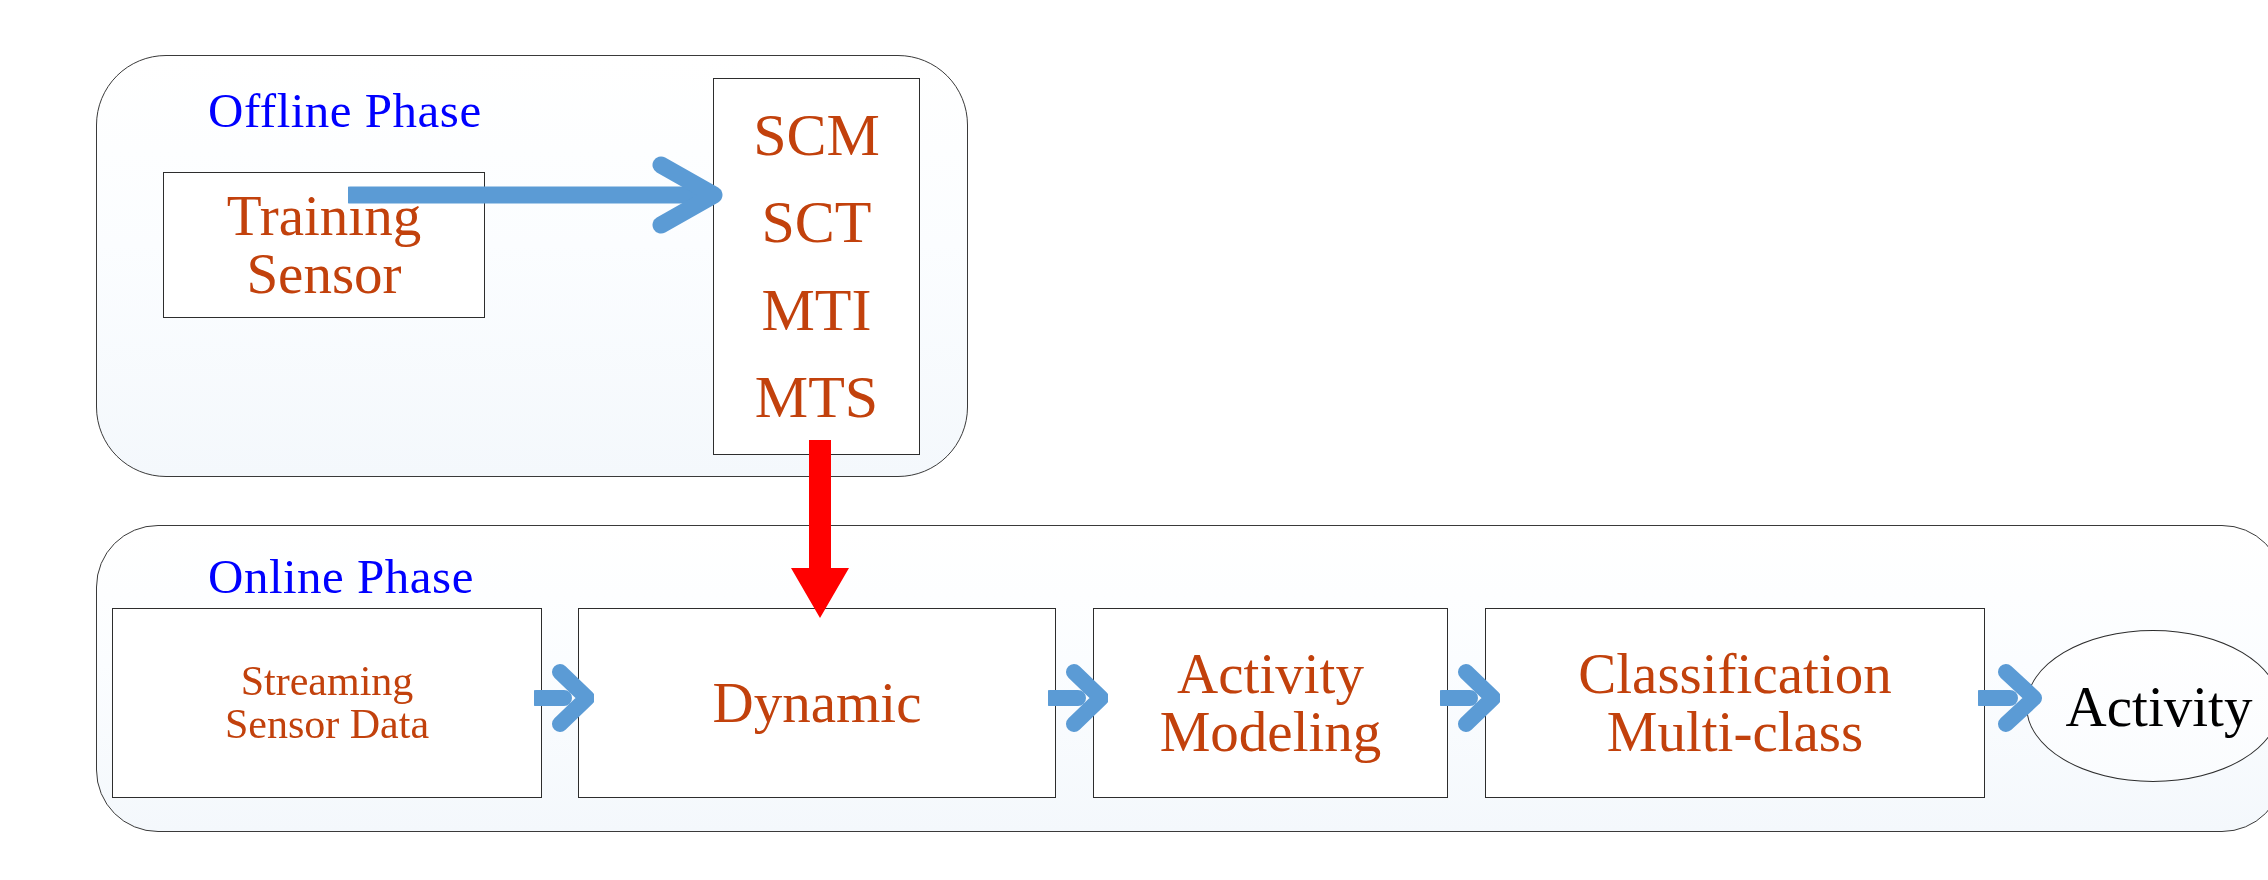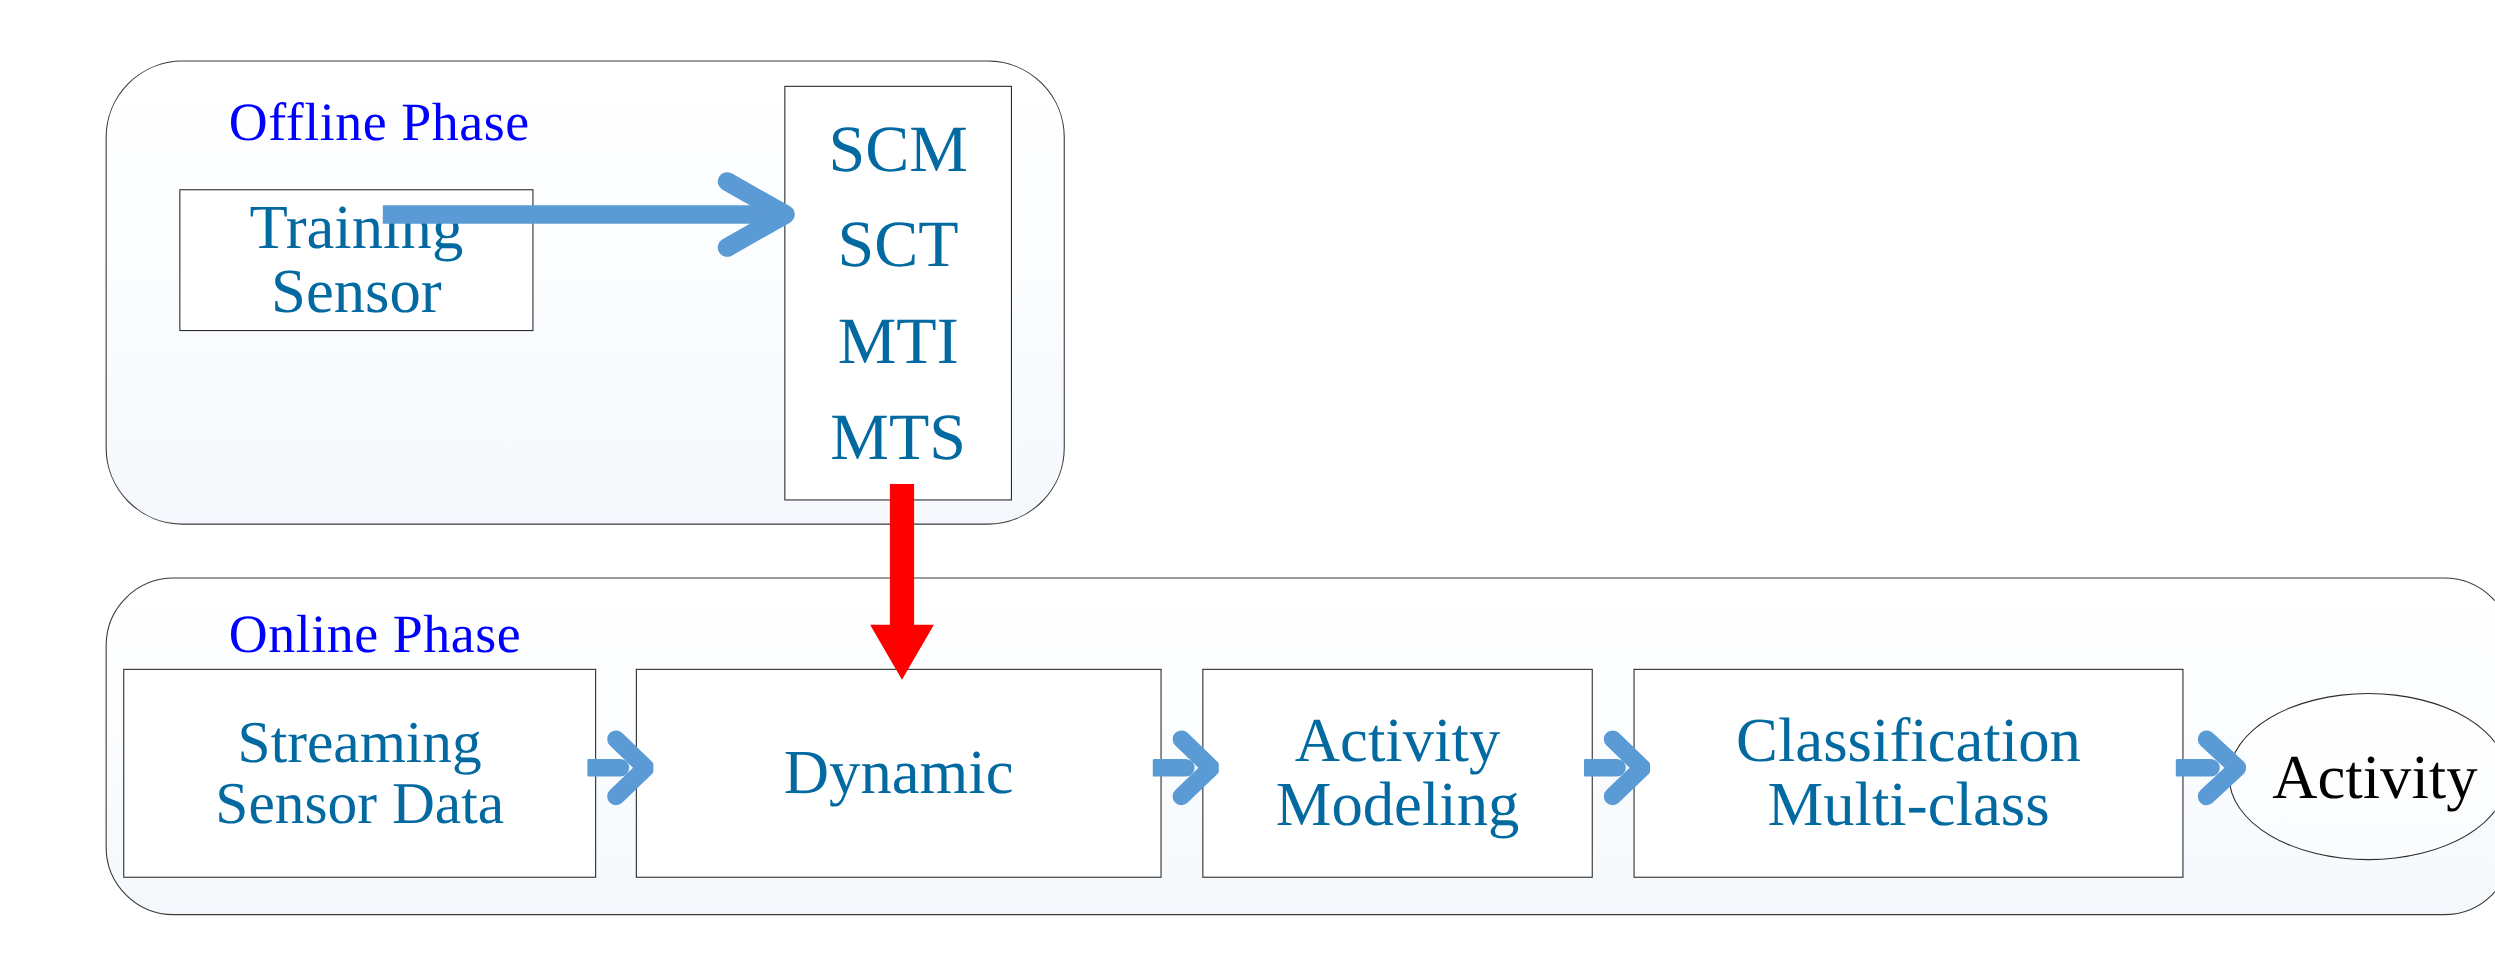--- a/index.html
+++ b/index.html
@@ -32,31 +32,31 @@
   
   .node{
     position:absolute;
     background:#ffffff;
     border:1.7px solid #2d2d2d;
     box-sizing:border-box;
     display:flex;
     flex-direction:column;
     align-items:center;
     justify-content:center;
-    color:#0369a1;
+    color:#c2410c;
     line-height:1.02;
     text-align:center;
     white-space:nowrap;
   }
   .node .ln{display:block;}
 
-  #node-training{left:115px;top:172px;width:322px;height:129px;font-size:57px;}
+  #node-training{left:115px;top:172px;width:322px;height:146px;font-size:57px;}
   #node-features{left:665px;top:78px;width:207px;height:377px;font-size:60px;
                  justify-content:space-evenly;}
-  #node-streaming{left:64px;top:608px;width:430px;height:190px;font-size:54px;}
+  #node-streaming{left:64px;top:608px;width:430px;height:190px;font-size:42px;}
   #node-dynamic{left:530px;top:608px;width:478px;height:190px;font-size:57px;gap:24px;}
   #node-modeling{left:1045px;top:608px;width:355px;height:190px;font-size:57px;}
   #node-classify{left:1437px;top:608px;width:500px;height:190px;font-size:57px;}
 
   
   #node-activity{
     position:absolute;left:1978px;top:630px;width:252px;height:150px;
     border:1.7px solid #2d2d2d;border-radius:50%;
     background:linear-gradient(180deg,#ffffff 0%,#fafcfe 100%);
     display:flex;align-items:center;justify-content:center;

